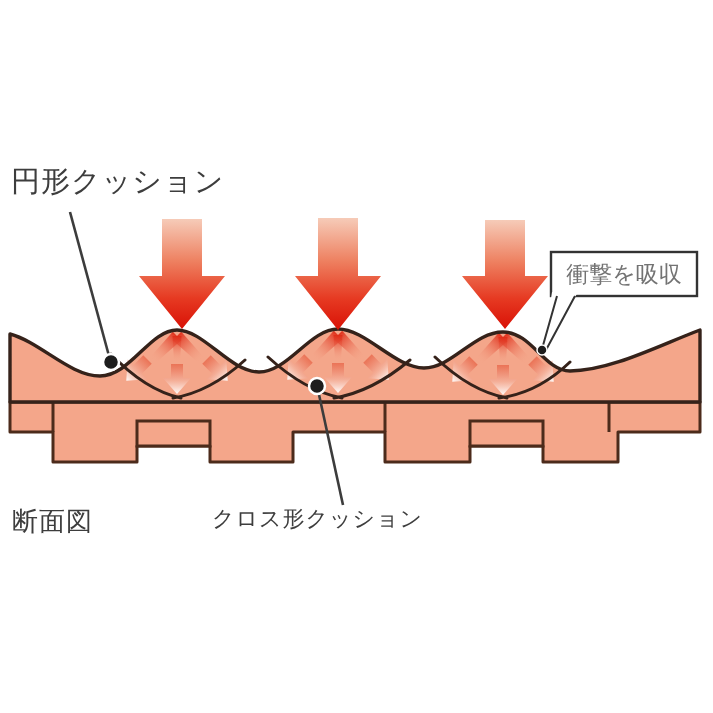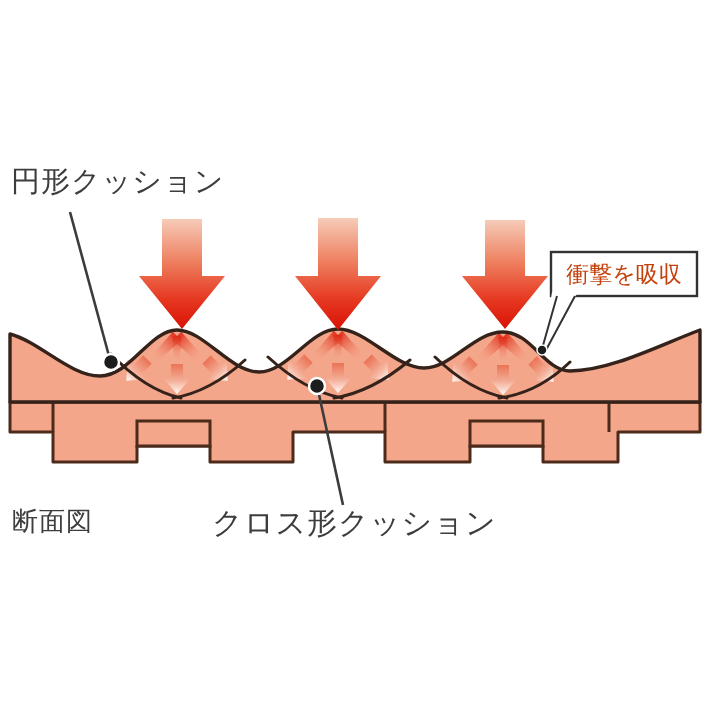--- a/index.html
+++ b/index.html
@@ -13,27 +13,27 @@
   #diagram-svg{position:absolute;left:0;top:0;}
   .jp-label{
     position:absolute;
     color:#3d3d3d;
     white-space:nowrap;
     letter-spacing:1px;
     line-height:1;
   }
   #label-round{left:11px;top:167px;font-size:29px;}
   #label-section{left:12px;top:508px;font-size:26px;}
-  #label-cross{left:212px;top:508px;font-size:30px;}
+  #label-cross{left:212px;top:508px;font-size:22px;}
   #callout-box{
     position:absolute;
     left:551px;top:252px;width:146px;height:44px;
     box-sizing:border-box;
     display:flex;align-items:center;justify-content:center;
-    font-size:23px;color:#c2410c;
+    font-size:23px;color:#737373;
     letter-spacing:0px;
   }
 </style>
 </head>
 <body>
 
 <div id="canvas">
 
   <svg id="diagram-svg" width="713" height="713" viewBox="0 0 713 713">
     <defs>

